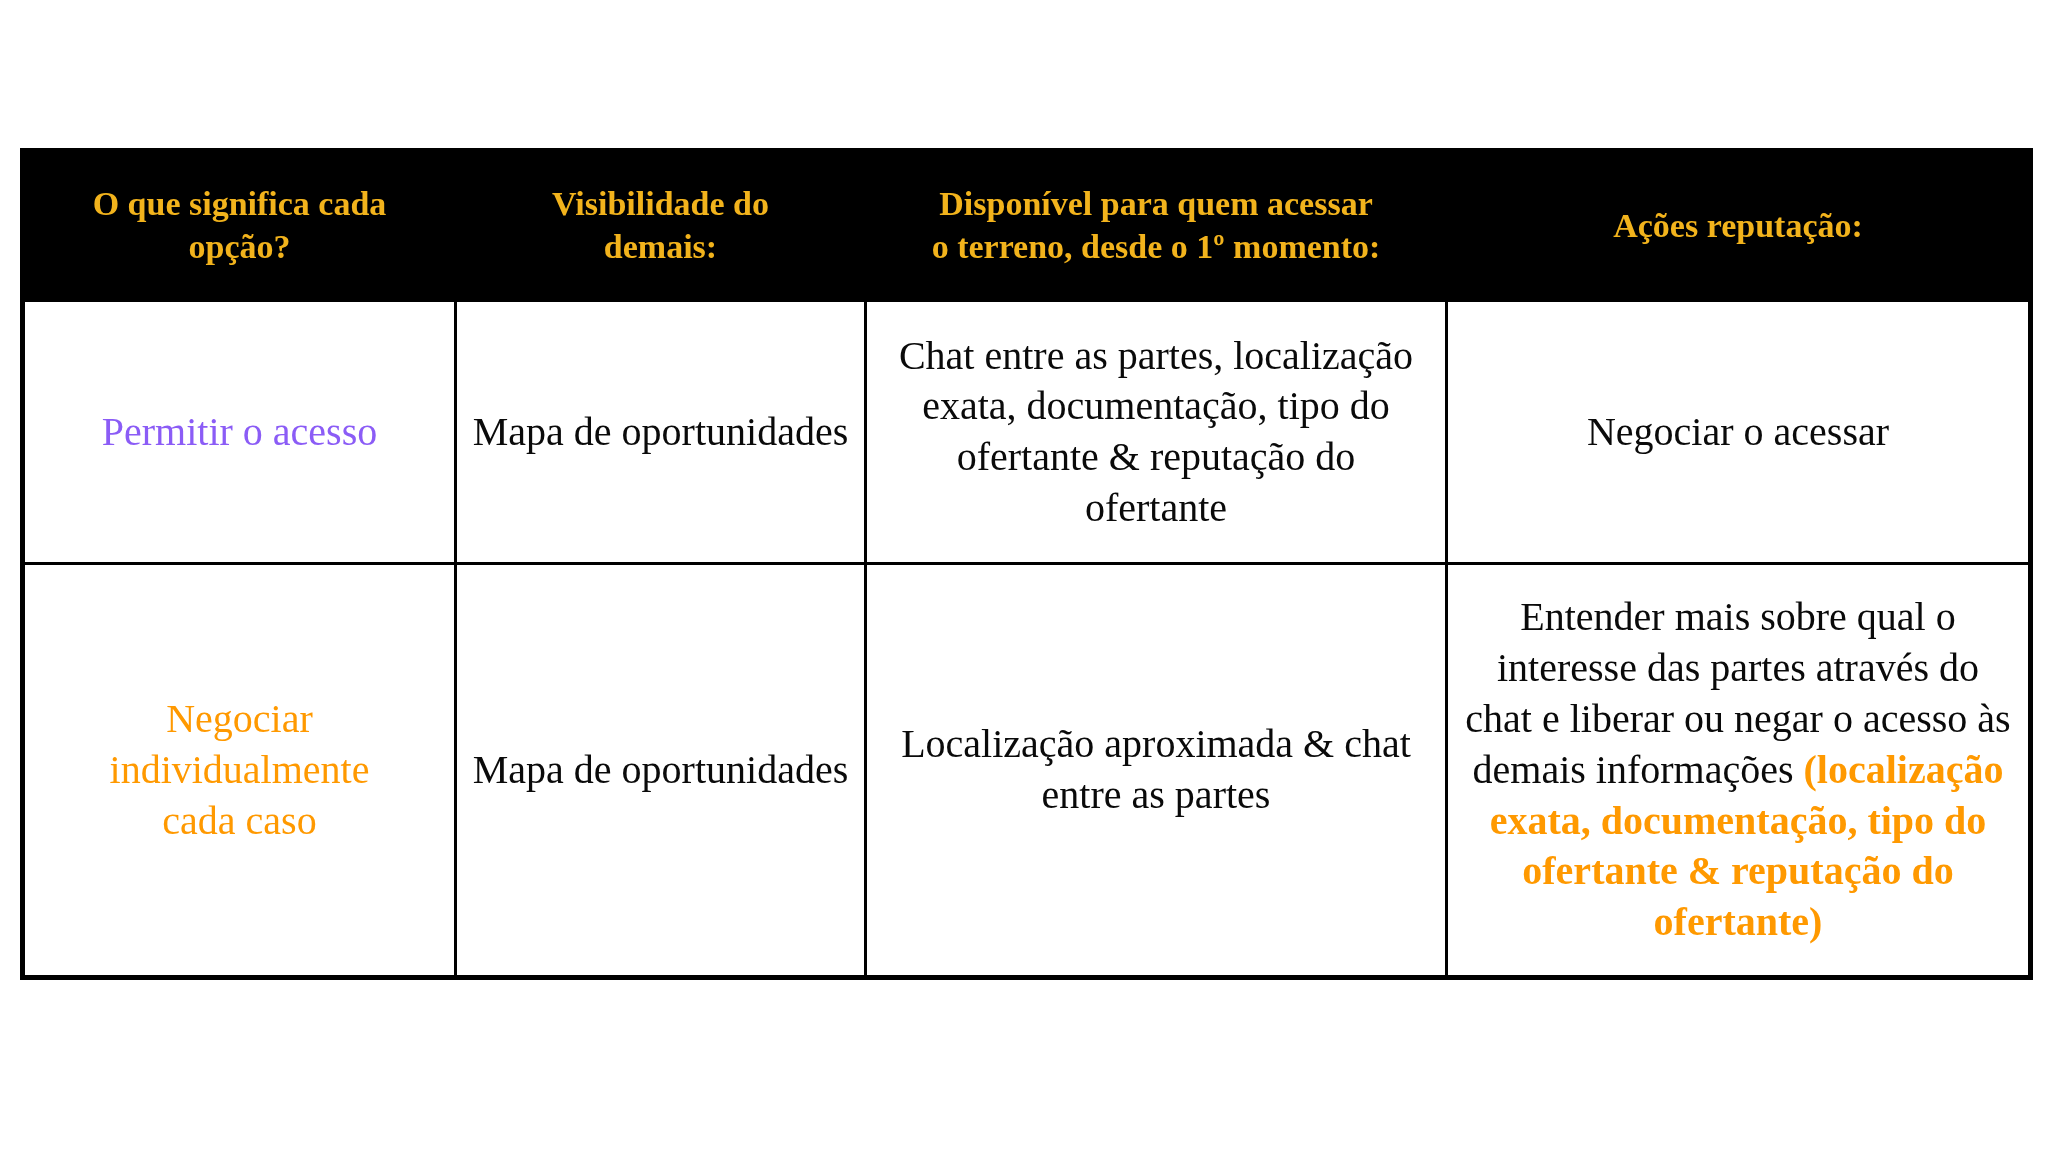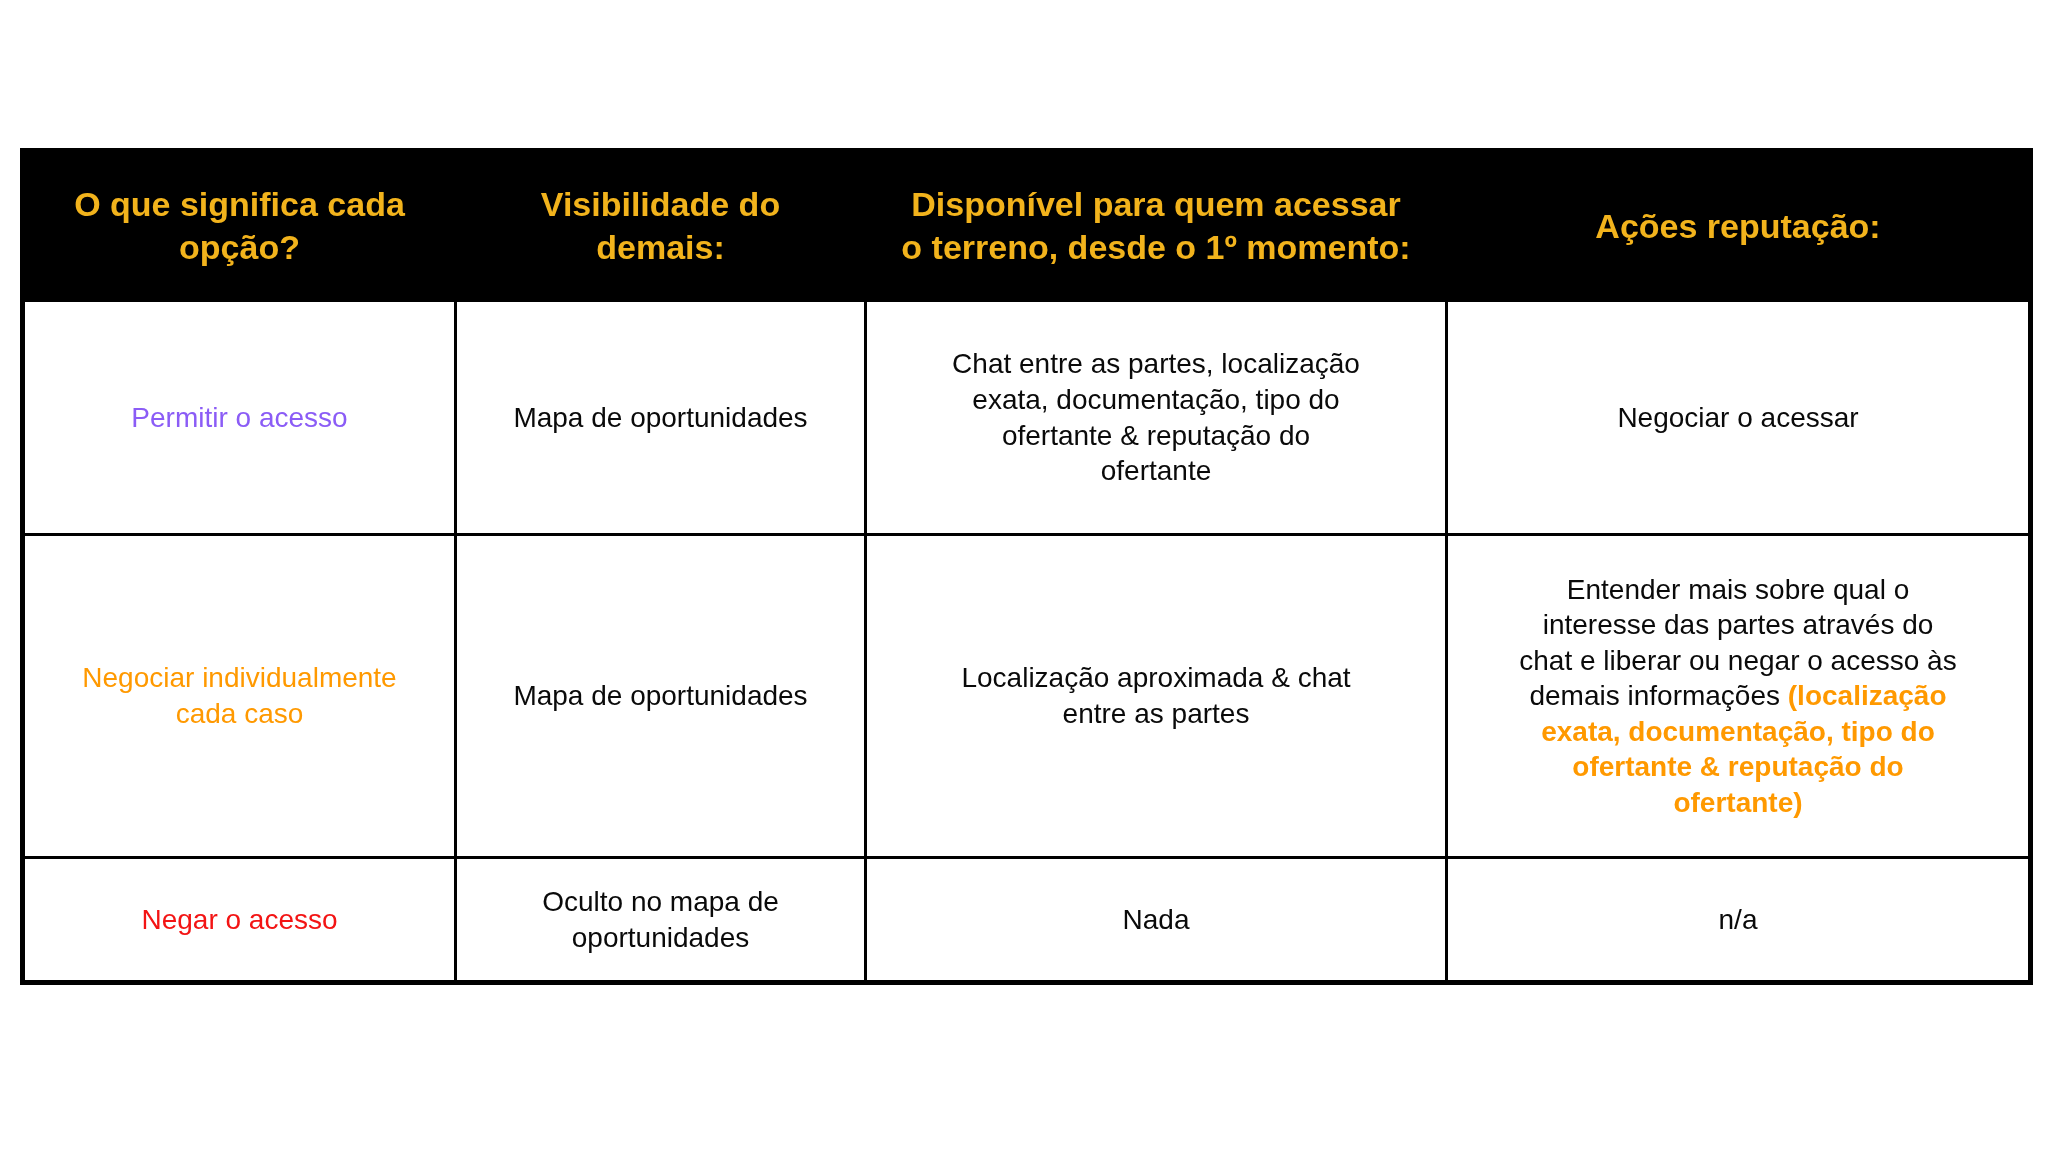--- a/index.html
+++ b/index.html
@@ -12,20 +12,21 @@
     height: 1152px;
     font-family: "Liberation Sans", sans-serif;
     position: relative;
     overflow: hidden;
   }
   .slide {
     position: relative;
     width: 2048px;
     height: 1152px;
     background: #ffffff;
+    font-family: Liberation Serif, serif;
   }
   table.grid {
     position: absolute;
     left: 20px;
     top: 148px;
     width: 2008px;
     height: 832px;
     border-collapse: collapse;
     table-layout: fixed;
     border: 5px solid #000000;
@@ -39,21 +40,21 @@
     overflow: hidden;
   }
   .grid thead th {
     background: #000000;
     color: #F2B31C;
     font-weight: bold;
     font-size: 34px;
     line-height: 1.26;
   }
   .grid td {
-    font-size: 28px;
+    font-size: 40px;
     line-height: 1.27;
     color: #0a0a0a;
     background: #ffffff;
   }
   td.opt-green  { color: #8b5cf6; }
   td.opt-orange { color: #FF9900; }
   td.opt-red    { color: #F31414; }
   .hl {
     color: #FF9900;
     font-weight: bold;
@@ -98,22 +99,15 @@
         <td>Localização aproximada &amp; chat
 entre as partes</td>
         <td><span>Entender mais sobre qual o
 interesse das partes através do
 chat e liberar ou negar o acesso às
 demais informações </span><span class="hl">(localização
 exata, documentação, tipo do
 ofertante &amp; reputação do
 ofertante)</span></td>
       </tr>
-      <tr style="height:125px;">
-        <td class="opt-red">Negar o acesso</td>
-        <td>Oculto no mapa de
-oportunidades</td>
-        <td>Nada</td>
-        <td>n/a</td>
-      </tr>
     </tbody>
   </table>
 </div>
 
 </body></html>

